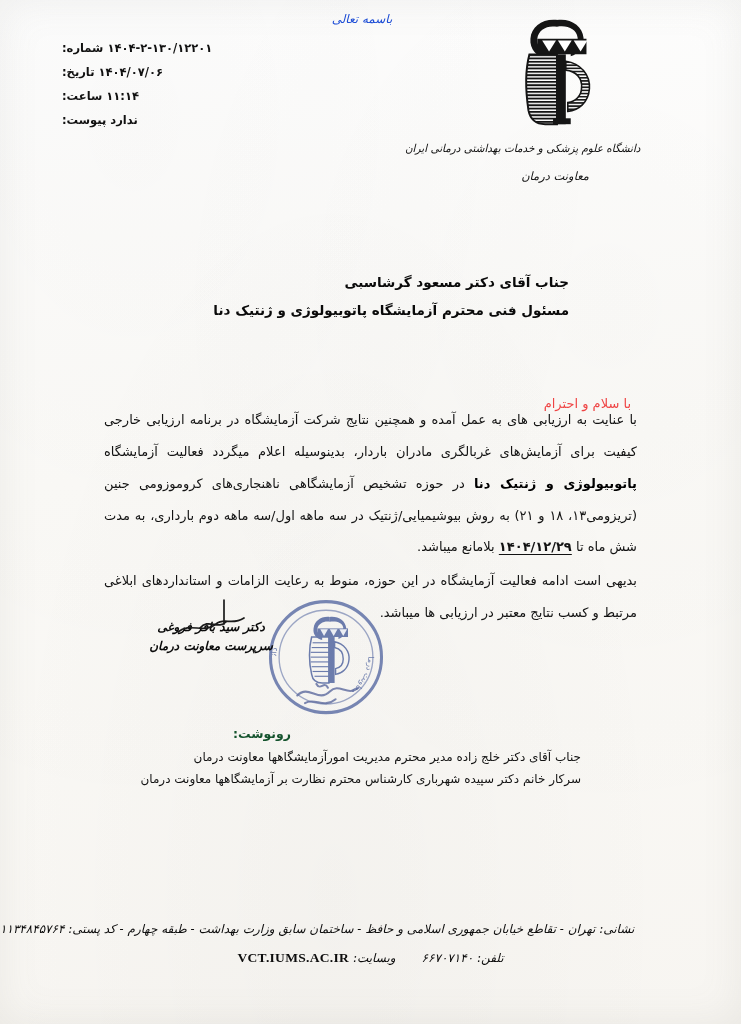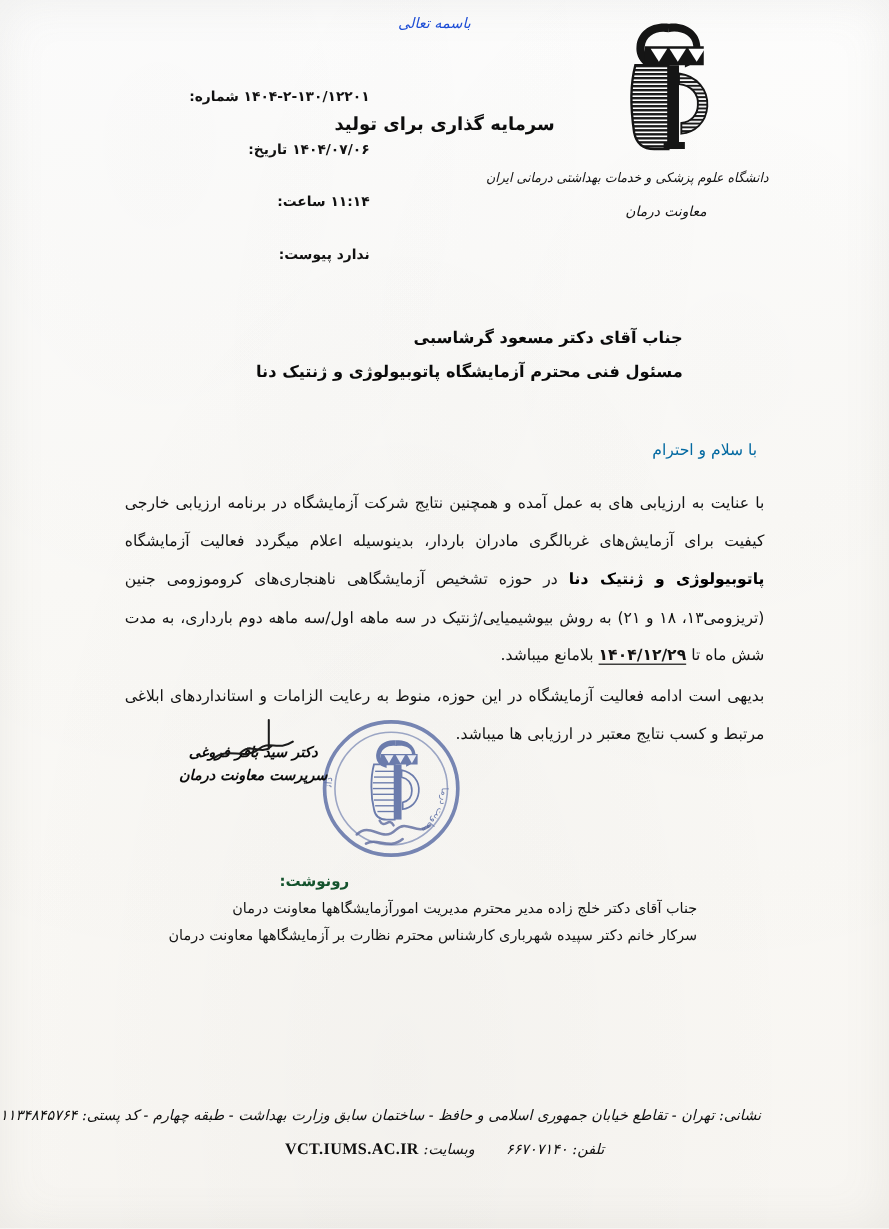--- a/index.html
+++ b/index.html
@@ -59,23 +59,22 @@
     text-align: left;
     direction: rtl;
   }
   .meta-row {
     font-size: 11.5px;
     line-height: 1.05;
     margin-bottom: 12px;
     color: #111;
     font-weight: 700;
     white-space: nowrap;
-    text-align: right;
+    text-align: left;
     font-family: "DejaVu Sans", sans-serif;
-    margin-top: 32px;
   }
   .meta-label { font-weight: 700; }
   .meta-value { font-weight: 700; padding-inline-start: 4px; }
 
   .slogan {
     position: absolute;
     top: 94px;
     left: 0;
     width: 100%;
     text-align: center;
@@ -130,24 +129,24 @@
     font-size: 13.5px;
     font-weight: 700;
     color: #0a0a0a;
     line-height: 2.1;
     letter-spacing: 0.1px;
   }
 
   
   .salutation {
     position: absolute;
-    top: 368px;
+    top: 396px;
     right: 110px;
     font-size: 13px;
-    color: #0369a1;
+    color: #ef4444;
     text-align: right;
   }
   .body-text {
     position: absolute;
     top: 404px;
     right: 104px;
     left: 104px;
     text-align: justify;
     text-align-last: auto;
     font-size: 13px;
@@ -286,21 +285,20 @@
     <div class="meta-row">
       <span class="meta-value">۱۱:۱۴</span>
       <span class="meta-label">ساعت:</span>
     </div>
     <div class="meta-row">
       <span class="meta-value">ندارد</span>
       <span class="meta-label">پیوست:</span>
     </div>
   </div>
 
-  <div class="slogan">سرمایه گذاری برای تولید</div>
 
   <div class="logo-wrap">
     <svg class="logo-mark" viewBox="0 0 120 126" aria-hidden="true">
       <defs>
         <pattern id="hatch" width="4" height="3.4" patternUnits="userSpaceOnUse">
           <rect width="4" height="3.4" fill="#ffffff"></rect>
           <rect width="4" height="1.9" fill="#141414"></rect>
         </pattern>
         <pattern id="hatch2" width="4" height="3.2" patternUnits="userSpaceOnUse">
           <rect width="4" height="3.2" fill="#ffffff"></rect>

